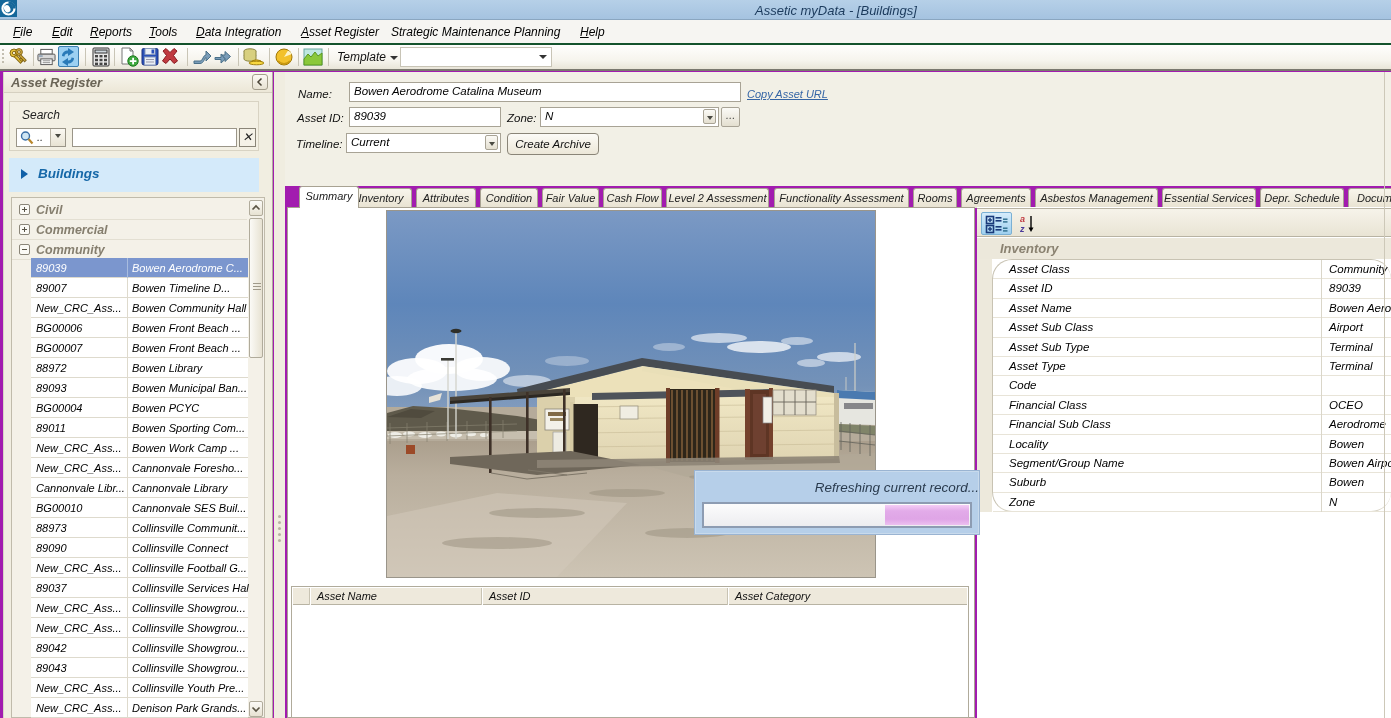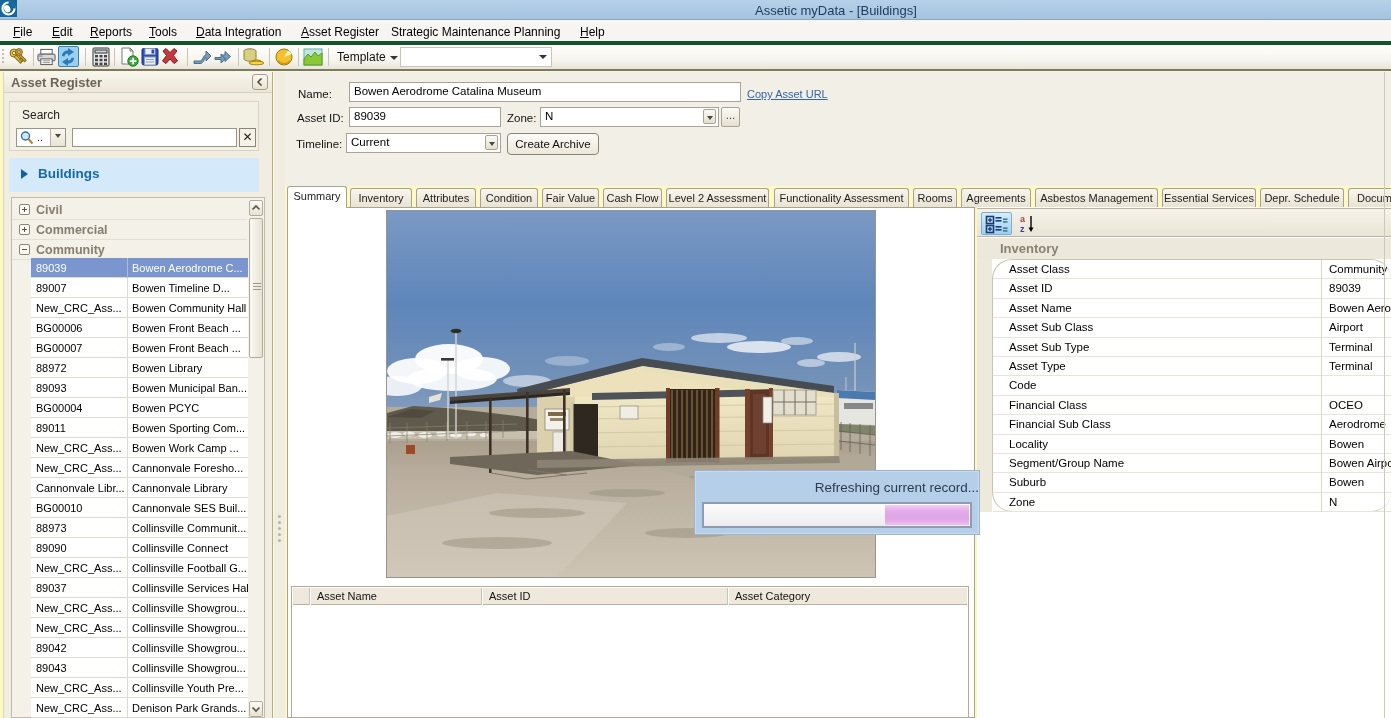--- a/index.html
+++ b/index.html
@@ -1,23 +1,23 @@
 <!DOCTYPE html>
 <html><head><meta charset="utf-8"><style>
 *{margin:0;padding:0;box-sizing:border-box;}
 html,body{background:#fff;}
 body{font-family:"Liberation Sans",sans-serif;}
-#win{position:relative;width:1391px;height:718px;overflow:hidden;background:#fef9c3;}
+#win{position:relative;width:1391px;height:718px;overflow:hidden;background:#a21caf;font-style:italic;}
 .abs{position:absolute;}
 
 #titlebar{left:0;top:0;width:1391px;height:20px;background:linear-gradient(#b6d0e8,#a5c3e0);border-bottom:1px solid #8aa6c0;}
 #titletxt{position:absolute;top:3px;left:755px;font-size:13px;color:#1b3a5c;}
 #applogo{position:absolute;left:0px;top:0px;width:17px;height:17px;background:#1668a0;}
 
-#menubar{left:0;top:20px;width:1391px;height:25px;background:#f6f5f2;border-bottom:4px solid #14532d;padding-left:16px;}
+#menubar{left:0;top:20px;width:1391px;height:25px;background:#f6f5f2;border-bottom:2px solid #14532d;padding-left:16px;}
 .mi{position:absolute;top:5px;font-size:12px;color:#000;}
 .mi u{text-decoration:underline;}
 
 #toolbar{left:0;top:45px;width:1391px;height:24px;background:linear-gradient(#fefefd,#f6f4ed 65%,#e9e5d8);}
 #tbline{left:0;top:69px;width:1391px;height:2px;background:#7a786f;}
 .tsep{position:absolute;top:3px;width:1px;height:18px;background:#c9c5b6;}
 .ticon{position:absolute;top:2px;width:20px;height:20px;}
 
 #lpanel{left:3px;top:72px;width:270px;height:646px;background:#f1eee1;border-left:1px solid #d8d4c6;border-right:1px solid #b0ab9b;}
 #lphead{position:absolute;left:0;top:0;width:268px;height:21px;background:linear-gradient(#f8f6ee,#ece7d7);border-bottom:1px solid #d5d0c0;}
@@ -51,21 +51,21 @@
 
 #mainform{left:285px;top:72px;width:1106px;height:114px;background:#f2f0e6;}
 .flabel{position:absolute;font-size:11.5px;color:#111;}
 .finput{position:absolute;background:#fff;border:1px solid #a8a395;font-size:11.5px;padding:2px 4px;white-space:nowrap;overflow:hidden;}
 .combobtn{position:absolute;width:13px;height:15px;border:1px solid #a8a395;border-radius:2px;background:linear-gradient(#fbfaf6,#e4dfd0);text-align:center;}
 .combobtn:before{content:"";position:absolute;left:3px;top:6px;border-left:3px solid transparent;border-right:3px solid transparent;border-top:4px solid #4a4a42;}
 #link{position:absolute;left:462px;top:16px;font-size:11px;color:#3565a5;text-decoration:underline;}
 #createbtn{position:absolute;left:222px;top:61px;width:92px;height:22px;border:1px solid #8a8578;border-radius:4px;background:linear-gradient(#fcfbf7,#ece7d8);font-size:11.5px;text-align:center;line-height:20px;color:#111;}
 
 .tab{position:absolute;top:188px;height:20px;background:linear-gradient(#f8f5ec,#e8e2d1);border:1px solid #a8a292;border-bottom:none;border-radius:3px 3px 0 0;font-size:11px;color:#222;text-align:center;line-height:19px;white-space:nowrap;overflow:hidden;}
-.tab.act{top:186px;height:22px;background:#fff;font-size:11px;z-index:3;}
+.tab.act{top:186px;height:22px;background:#fff;font-size:11px;z-index:3;margin-left:12px;}
 
 #sumarea{left:287px;top:207px;width:688px;height:511px;background:#fff;border:1px solid #a8a292;}
 #phototbl{left:291px;top:586px;width:678px;height:132px;background:#fff;border:1px solid #b0ab9b;}
 #tblhead{position:absolute;left:1px;top:1px;width:674px;height:17px;background:#eee9dc;border-bottom:1px solid #b8b3a3;}
 .th{position:absolute;top:0;height:17px;border-right:1px solid #c8c3b3;border-left:1px solid #fff;font-size:11px;color:#111;padding:2px 0 0 6px;}
 
 #rpanel{left:977px;top:207px;width:414px;height:511px;background:#fff;}
 #rtoolbar{position:absolute;left:0;top:1px;width:414px;height:29px;background:linear-gradient(#f6f3ea,#e9e4d4);border-bottom:1px solid #b8b3a3;border-top:1px solid #b8b3a3;}
 #catbtn{position:absolute;left:4px;top:3px;width:31px;height:23px;border:1px solid #7ab0d4;border-radius:2px;background:linear-gradient(#d6ecfb,#9fd0ef);}
 #invhead{position:absolute;left:0;top:31px;width:414px;height:21px;background:#ece8db;}

